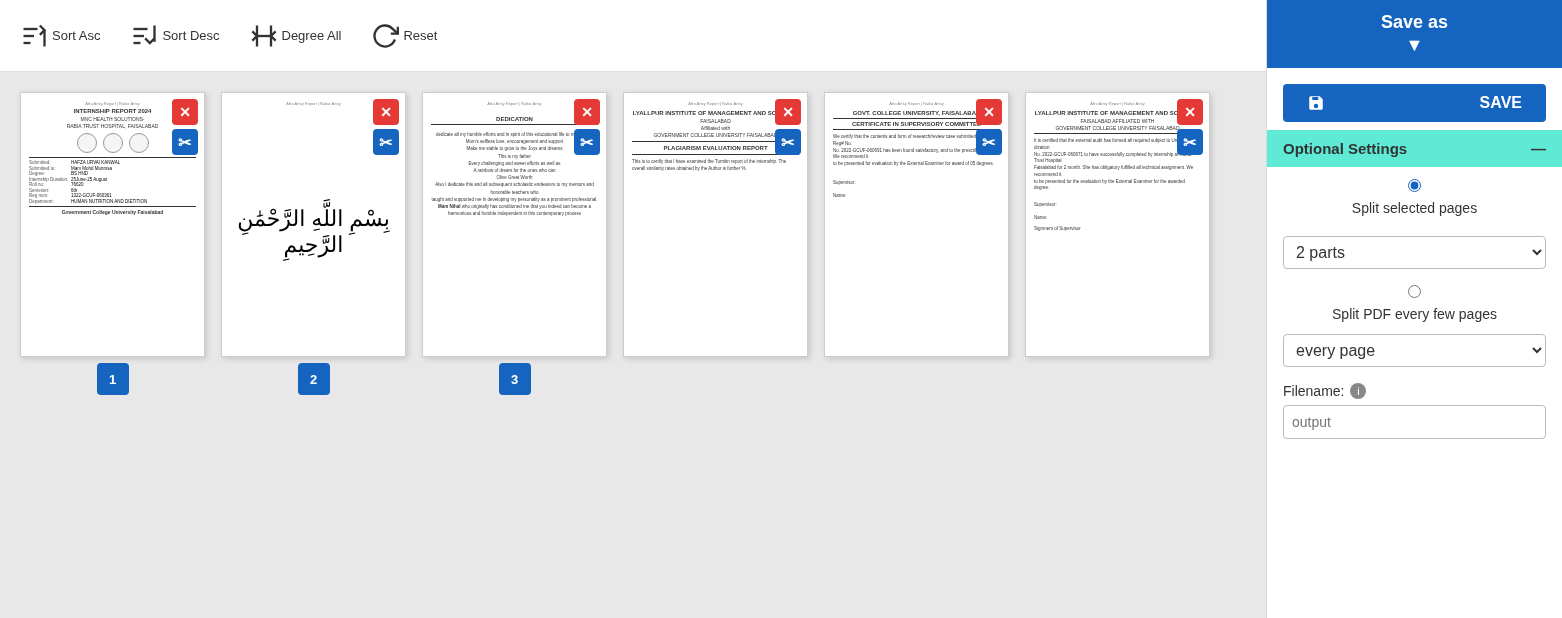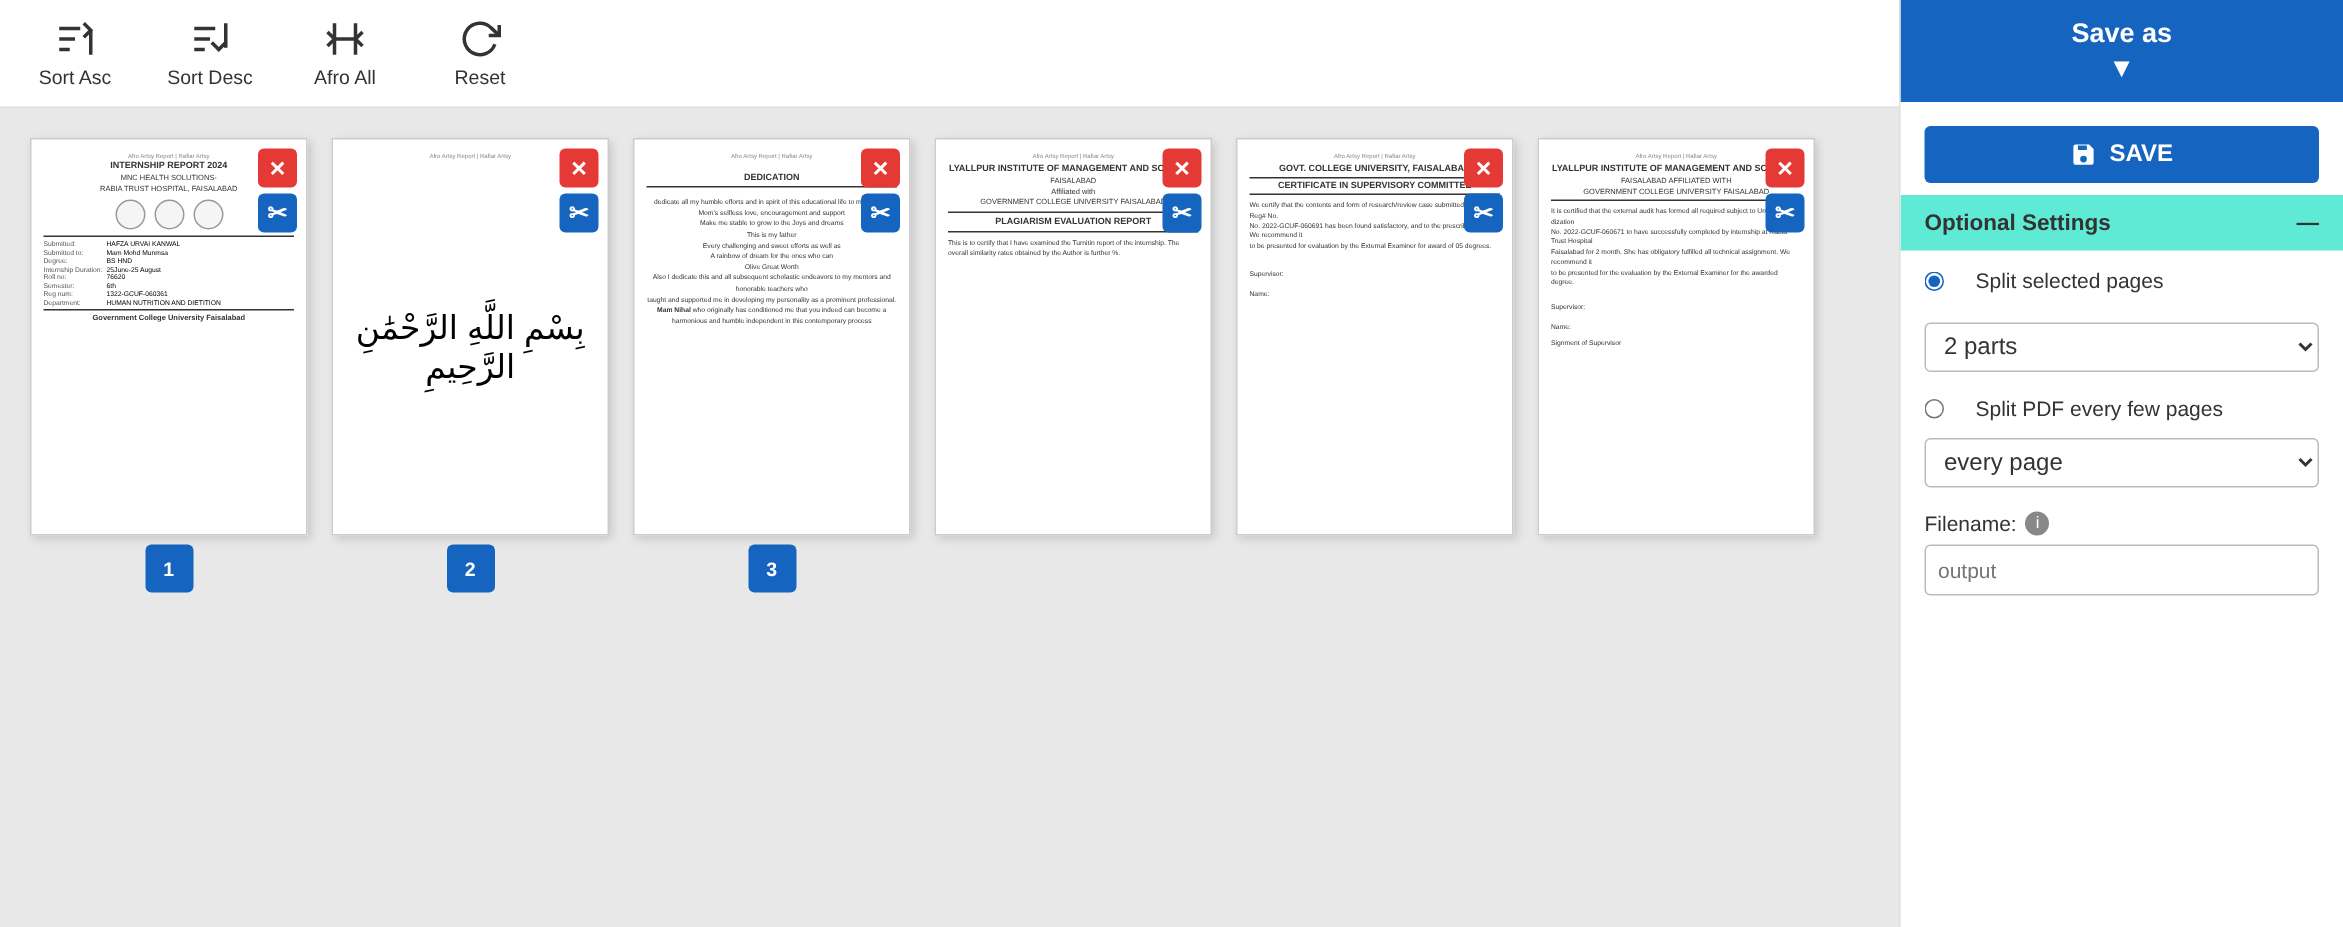--- a/index.html
+++ b/index.html
@@ -3,21 +3,21 @@
   <meta charset="utf-8">
   <style>
     * { box-sizing: border-box; margin: 0; padding: 0; }
     body { font-family: Arial, sans-serif; background: #f0f0f0; display: flex; height: 618px; overflow: hidden; }
 
     
     .main-area { flex: 1; display: flex; flex-direction: column; overflow: hidden; }
 
     
     .toolbar { background: #fff; border-bottom: 1px solid #ddd; display: flex; align-items: center; padding: 8px 20px; gap: 30px; height: 72px; }
-    .toolbar-item { display: flex; flex-direction: column; align-items: center; cursor: pointer; gap: 4px; color: #333; font-size: 13px; min-width: 60px; }
+    .toolbar-item { display: flex; flex-direction: row; align-items: center; cursor: pointer; gap: 4px; color: #333; font-size: 13px; min-width: 60px; }
     .toolbar-item svg { width: 28px; height: 28px; }
 
     
     .pages-container { flex: 1; overflow-y: auto; padding: 20px; background: #e8e8e8; }
     .pages-grid { display: flex; flex-wrap: wrap; gap: 16px; justify-content: flex-start; }
 
     
     .page-card { position: relative; display: flex; flex-direction: column; align-items: center; }
     .page-thumb { width: 185px; height: 265px; background: #fff; border: 1px solid #ccc; box-shadow: 2px 2px 6px rgba(0,0,0,0.15); position: relative; overflow: hidden; display: flex; align-items: center; justify-content: center; }
     .page-thumb-inner { width: 100%; height: 100%; padding: 8px; font-size: 5.5px; color: #333; overflow: hidden; }
@@ -26,27 +26,27 @@
     .btn-split { position: absolute; top: 36px; right: 6px; background: #1565c0; border: none; border-radius: 4px; width: 26px; height: 26px; cursor: pointer; display: flex; align-items: center; justify-content: center; color: #fff; font-size: 16px; font-weight: bold; }
 
     
     .right-panel { width: 296px; background: #fff; border-left: 1px solid #ddd; display: flex; flex-direction: column; height: 618px; overflow-y: auto; }
 
     
     .save-as-header { background: #1565c0; color: #fff; text-align: center; padding: 12px; font-size: 18px; font-weight: bold; cursor: pointer; }
     .save-as-header .chevron { font-size: 18px; margin-top: 2px; }
 
     
-    .save-btn { background: #1565c0; color: #fff; border: none; border-radius: 4px; padding: 10px 24px; font-size: 16px; font-weight: bold; cursor: pointer; display: flex; align-items: center; gap: 8px; margin: 16px auto 8px; width: calc(100% - 32px); justify-content: center; }
+    .save-btn { background: #1565c0; color: #fff; border: none; border-radius: 4px; padding: 10px 24px; font-size: 16px; font-weight: bold; cursor: pointer; display: flex; align-items: center; gap: 8px; margin: 16px auto 8px; width: calc(100% - 32px); justify-content: space-between; }
 
     
     .optional-settings { padding: 0 16px 16px; }
     .optional-settings-header { display: flex; justify-content: space-between; align-items: center; font-size: 15px; font-weight: bold; color: #333; background: #5eead4; padding: 10px 16px; margin: 0 -16px 12px; }
     .option-group { margin-bottom: 16px; }
-    .radio-label { display: flex; align-items: center; gap: 21px; font-size: 14px; color: #333; cursor: pointer; margin-bottom: 8px; }
+    .radio-label { display: flex; align-items: center; gap: 8px; font-size: 14px; color: #333; cursor: pointer; margin-bottom: 8px; flex-direction: column; }
     .radio-label input[type="radio"] { accent-color: #1565c0; }
     select { width: 100%; padding: 6px 8px; border: 1px solid #bbb; border-radius: 4px; font-size: 16px; color: #333; background: #fff; margin-top: 4px; }
     .filename-label { font-size: 14px; color: #333; margin-bottom: 6px; display: flex; align-items: center; gap: 6px; }
     .filename-input { width: 100%; padding: 8px; border: 1px solid #bbb; border-radius: 4px; font-size: 14px; color: #aaa; }
 
     
     .thumb-title { text-align: center; font-weight: bold; font-size: 6px; margin-bottom: 2px; }
     .thumb-subtitle { text-align: center; font-size: 5px; margin-bottom: 1px; }
     .thumb-line { border-top: 0.5px solid #333; margin: 2px 0; }
     .thumb-row { display: flex; gap: 2px; font-size: 4.5px; margin: 0.5px 0; }
@@ -82,21 +82,21 @@
         <line x1="21" y1="3" x2="21" y2="17"></line>
         <polyline points="17 14 21 18 25 14" transform="translate(-4,0)"></polyline>
       </svg>
       <span>Sort Desc</span>
     </div>
     <div class="toolbar-item">
       <svg viewBox="0 0 24 24" fill="none" stroke="currentColor" stroke-width="2">
         <path d="M6 3 L6 21 M18 3 L18 21 M6 12 L2 8 M6 12 L2 16 M18 12 L22 8 M18 12 L22 16"></path>
         <line x1="6" y1="12" x2="18" y2="12"></line>
       </svg>
-      <span>Afro All</span>
+      <span>Degree All</span>
     </div>
     <div class="toolbar-item">
       <svg viewBox="0 0 24 24" fill="none" stroke="currentColor" stroke-width="2">
         <path d="M23 4v6h-6"></path>
         <path d="M20.49 15a9 9 0 1 1-2.12-9.36L23 10"></path>
       </svg>
       <span>Reset</span>
     </div>
   </div>
 

